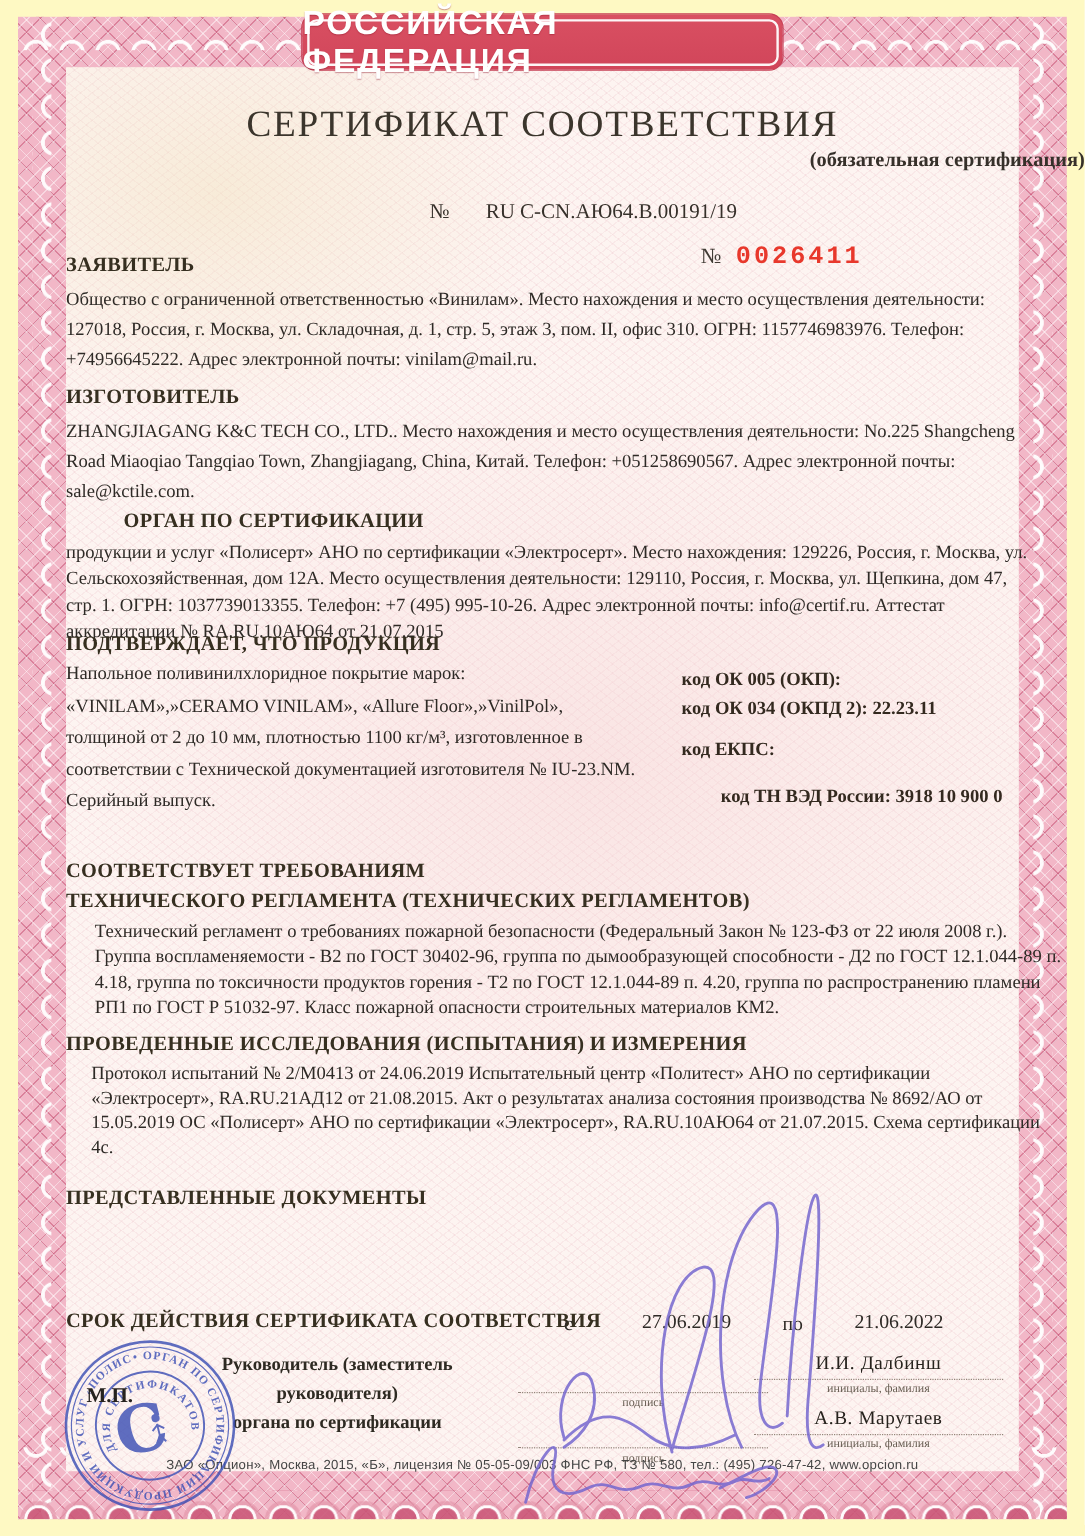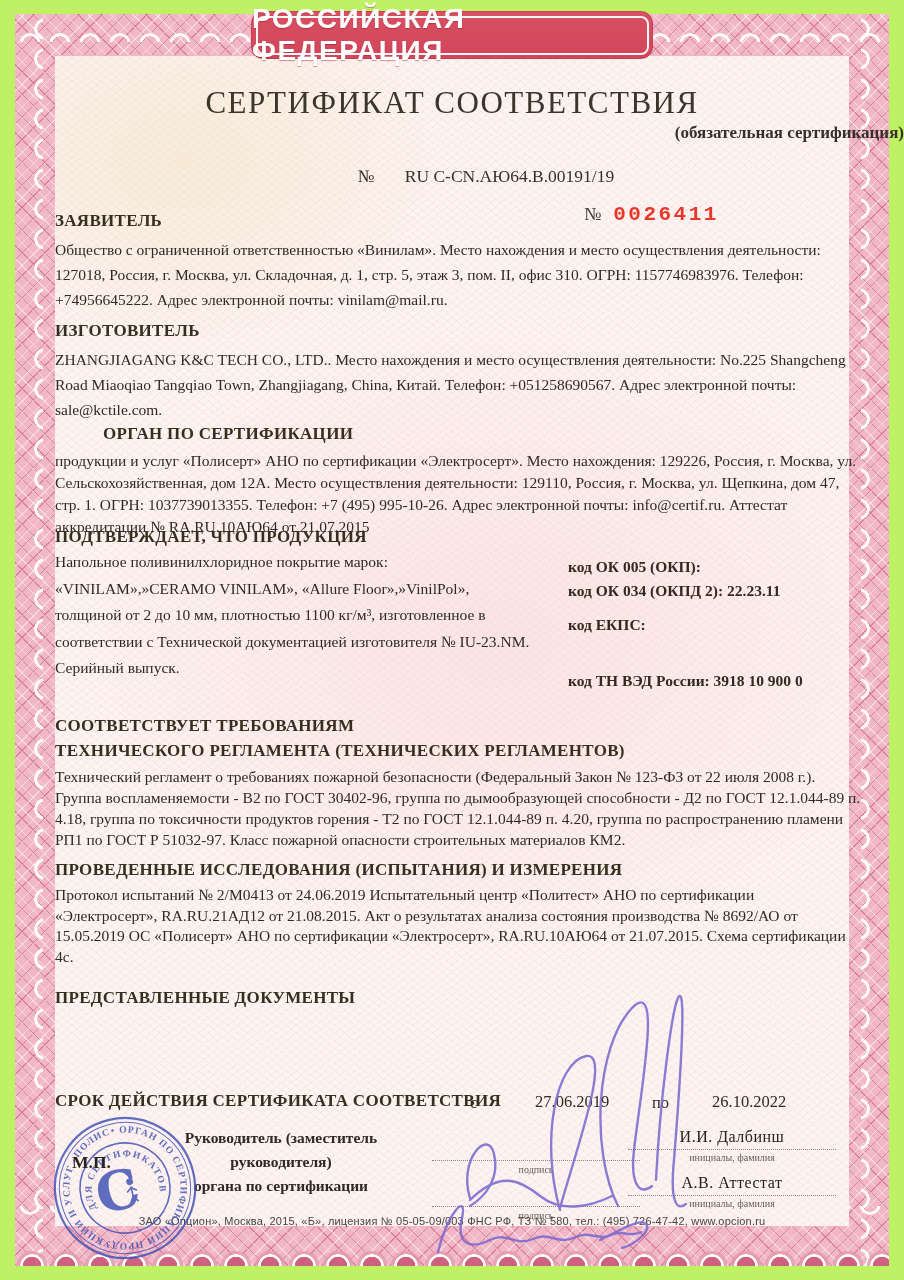--- a/index.html
+++ b/index.html
@@ -1,16 +1,16 @@
 <!DOCTYPE html>
 <html><head>
 <meta charset="utf-8">
 <style>
   html,body{margin:0;padding:0;}
-  .page{position:relative;width:904px;height:1280px;background:#bef264;overflow:hidden;
+  .page{position:relative;width:904px;height:1280px;background:#fef9c3;overflow:hidden;
         font-family:"Liberation Serif",serif;color:#2f2a25;}
   
   .frame{position:absolute;left:15px;top:14px;width:874px;height:1252px;z-index:1;
     background-color:#f2b7c7;
     background-image:
       repeating-linear-gradient(45deg, rgba(255,255,255,.45) 0 1px, transparent 1px 8px),
       repeating-linear-gradient(-45deg, rgba(255,255,255,.45) 0 1px, transparent 1px 8px),
       repeating-linear-gradient(45deg, rgba(197,77,112,.5) 0 2px, transparent 2px 16px),
       repeating-linear-gradient(-45deg, rgba(197,77,112,.5) 0 2px, transparent 2px 16px);}
   .wave{position:absolute;z-index:2;}
@@ -51,23 +51,23 @@
   .subtitle{left:0;top:123px;width:904px;text-align:right;font-size:17px;font-weight:bold;color:#36302a;}
   .numline{left:358px;top:166px;font-size:17.5px;color:#36302a;}
   .numline .no{margin-right:30px;}
   .serial{left:584px;top:203px;display:flex;align-items:baseline;}
   .serial .no{font-size:18px;color:#413c35;}
   .serial .digits{margin-left:12px;font-family:"Liberation Mono",monospace;font-weight:bold;
     font-size:21px;letter-spacing:2.5px;color:#e8382c;}
   .h{font-weight:bold;font-size:17px;color:#362f20;letter-spacing:.3px;}
   .body{font-size:15.5px;color:#2e2a26;}
   .w800{width:802px;}
-  .lh25{line-height:25px;} .lh22{line-height:22px;} .lh21{line-height:21px;} .lh26{line-height:26.5px;} .lh20{line-height:20.5px;}
+  .lh25{line-height:25px;} .lh22{line-height:22px;} .lh21{line-height:21px;margin-left:24px;} .lh26{line-height:26.5px;} .lh20{line-height:20.5px;margin-left:21px;}
   .codes{left:568px;top:556px;width:300px;font-weight:bold;font-size:15.5px;line-height:22px;color:#33291f;}
-  .codes .c2{margin-top:2px;} .codes .c3{margin-top:12px;} .codes .c4{margin-top:34px;}
+  .codes .c2{margin-top:2px;} .codes .c3{margin-top:12px;} .codes .c4{margin-top:17px;text-align:center;}
   
   .val-h{left:55px;top:1091px;}
   .val-s{font-size:16.5px;color:#2e2a26;}
   
   .mp{left:72px;top:1152px;font-weight:bold;font-size:17.5px;z-index:8;color:#26221e;}
   .role{left:135px;width:292px;text-align:center;font-weight:bold;font-size:15.5px;line-height:24px;color:#2e2a22;}
   .sigline{left:432px;width:208px;border-bottom:1px dotted #93857a;height:0;}
   .caption{font-size:10px;color:#6a6055;text-align:center;}
   .cap-abs{left:432px;width:208px;}
   .namecol{left:628px;width:208px;text-align:center;}
@@ -133,40 +133,40 @@
 
   <div class="abs h" style="left:55px;top:860px;">ПРОВЕДЕННЫЕ ИССЛЕДОВАНИЯ (ИСПЫТАНИЯ) И ИЗМЕРЕНИЯ</div>
   <div class="abs body w800 lh20" style="left:55px;top:885px;">Протокол испытаний № 2/М0413 от 24.06.2019 Испытательный центр «Политест» АНО по сертификации «Электросерт», RA.RU.21АД12 от 21.08.2015. Акт о результатах анализа состояния производства № 8692/АО от 15.05.2019 ОС «Полисерт» АНО по сертификации «Электросерт», RA.RU.10АЮ64 от 21.07.2015. Схема сертификации 4с.</div>
 
   <div class="abs h" style="left:55px;top:988px;">ПРЕДСТАВЛЕННЫЕ ДОКУМЕНТЫ</div>
 
   <div class="abs h val-h">СРОК ДЕЙСТВИЯ СЕРТИФИКАТА СООТВЕТСТВИЯ</div>
   <span class="abs val-s" style="left:470px;top:1093px;">с</span>
   <span class="abs val-s" style="left:535px;top:1092px;">27.06.2019</span>
   <span class="abs val-s" style="left:652px;top:1093px;">по</span>
-  <span class="abs val-s" style="left:712px;top:1092px;">26.10.2022</span>
+  <span class="abs val-s" style="left:712px;top:1092px;">21.06.2022</span>
 
   <div class="abs mp">М.П.</div>
 
   <div class="abs role" style="top:1126px;">
     <div>Руководитель (заместитель руководителя)</div>
     <div>органа по сертификации</div>
   </div>
   <div class="abs sigline" style="top:1160px;"></div>
   <div class="abs caption cap-abs" style="top:1164px;">подпись</div>
   <div class="abs namecol" style="top:1128px;">
     <div class="nm">И.И. Далбинш</div>
     <div class="ln"></div>
     <div class="caption">инициалы, фамилия</div>
   </div>
 
   <div class="abs sigline" style="top:1206px;"></div>
   <div class="abs caption cap-abs" style="top:1210px;">подпись</div>
   <div class="abs namecol" style="top:1174px;">
-    <div class="nm">А.В. Аттестат</div>
+    <div class="nm">А.В. Марутаев</div>
     <div class="ln"></div>
     <div class="caption">инициалы, фамилия</div>
   </div>
 
   <div class="abs footer">ЗАО «Опцион», Москва,  2015, «Б», лицензия № 05-05-09/003 ФНС РФ, ТЗ № 580, тел.: (495) 726-47-42, www.opcion.ru</div>
 
   <svg class="stamp" width="180" height="180" viewBox="0 0 180 180">
     <g fill="none" stroke="#3d50b5">
       <circle cx="90" cy="90" r="70" stroke-width="2.2"></circle>
       <circle cx="90" cy="90" r="65.5" stroke-width="1"></circle>

